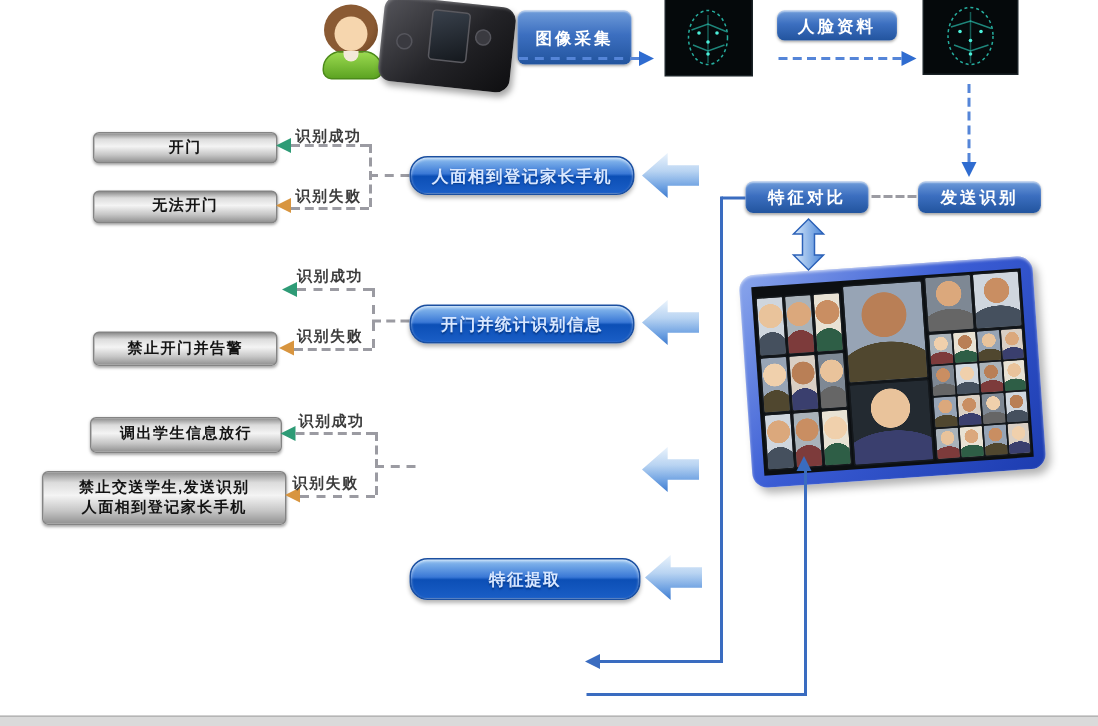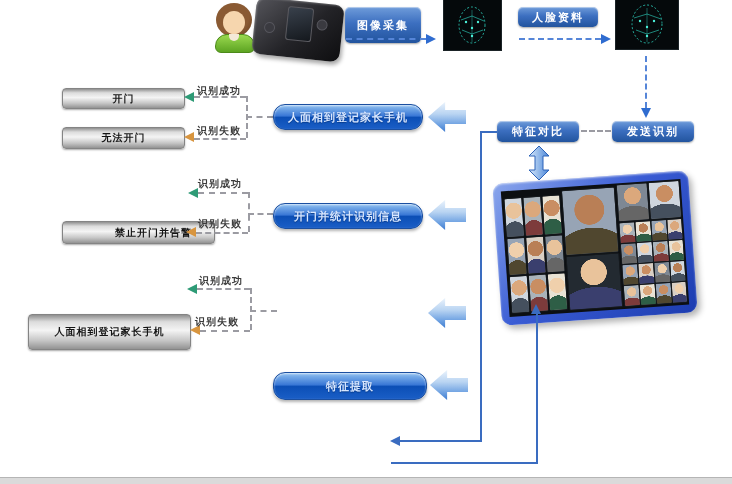--- a/index.html
+++ b/index.html
@@ -201,33 +201,35 @@
   <div class="tri tri-left-orange" style="left:184px;top:132px;"></div>
   <div class="lbl" style="left:197px;top:84px;">识别成功</div>
   <div class="lbl" style="left:197px;top:124px;">识别失败</div>
   <div class="dash-h" style="left:194px;top:96px;width:52px;"></div>
   <div class="dash-h" style="left:194px;top:138px;width:52px;"></div>
   <div class="dash-v" style="left:246px;top:96px;height:42px;"></div>
   <div class="dash-h" style="left:246px;top:116px;width:27px;"></div>
   <div class="sysbox" style="left:273px;top:104px;width:148px;height:24px;">人面相到登记家长手机</div>
   <div class="block-arrow" style="left:428px;top:102px;"></div>
 
-  <div class="graybox" style="left:62px;top:221px;width:121px;height:21px;padding-left:30px;">禁止开门并告警</div>
+  <div class="graybox" style="left:62px;top:221px;width:121px;height:21px;">禁止开门并告警</div>
   <div class="tri tri-left-green" style="left:188px;top:188px;"></div>
   <div class="tri tri-left-orange" style="left:186px;top:227px;"></div>
   <div class="lbl" style="left:198px;top:177px;">识别成功</div>
   <div class="lbl" style="left:198px;top:217px;">识别失败</div>
   <div class="dash-h" style="left:198px;top:192px;width:50px;"></div>
   <div class="dash-h" style="left:196px;top:232px;width:52px;"></div>
   <div class="dash-v" style="left:248px;top:192px;height:40px;"></div>
   <div class="dash-h" style="left:248px;top:213px;width:25px;"></div>
   <div class="sysbox" style="left:273px;top:203px;width:148px;height:24px;">开门并统计识别信息</div>
   <div class="block-arrow" style="left:428px;top:200px;"></div>
 
+  <div class="graybox" style="left:60px;top:278px;width:126px;height:22px;">调出学生信息放行</div>
   <div class="graybox" style="left:28px;top:314px;width:161px;height:34px;">
+    <span>禁止交送学生,发送识别</span>
     <span>人面相到登记家长手机</span>
   </div>
   <div class="tri tri-left-green" style="left:187px;top:284px;"></div>
   <div class="tri tri-left-orange" style="left:190px;top:325px;"></div>
   <div class="lbl" style="left:199px;top:274px;">识别成功</div>
   <div class="lbl" style="left:195px;top:315px;">识别失败</div>
   <div class="dash-h" style="left:197px;top:288px;width:53px;"></div>
   <div class="dash-h" style="left:200px;top:330px;width:50px;"></div>
   <div class="dash-v" style="left:250px;top:288px;height:42px;"></div>
   <div class="dash-h" style="left:250px;top:310px;width:27px;"></div>

